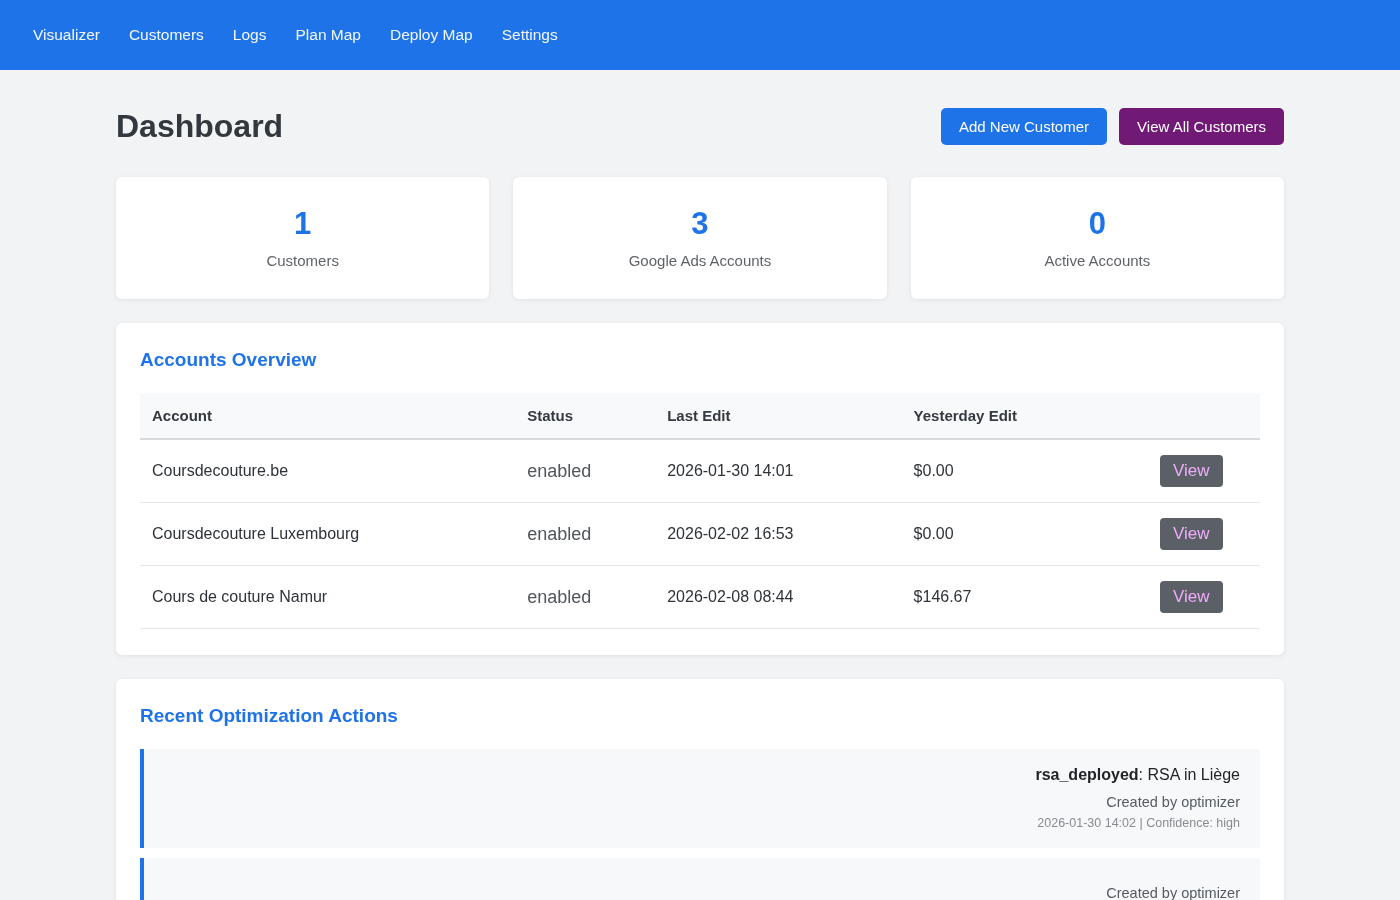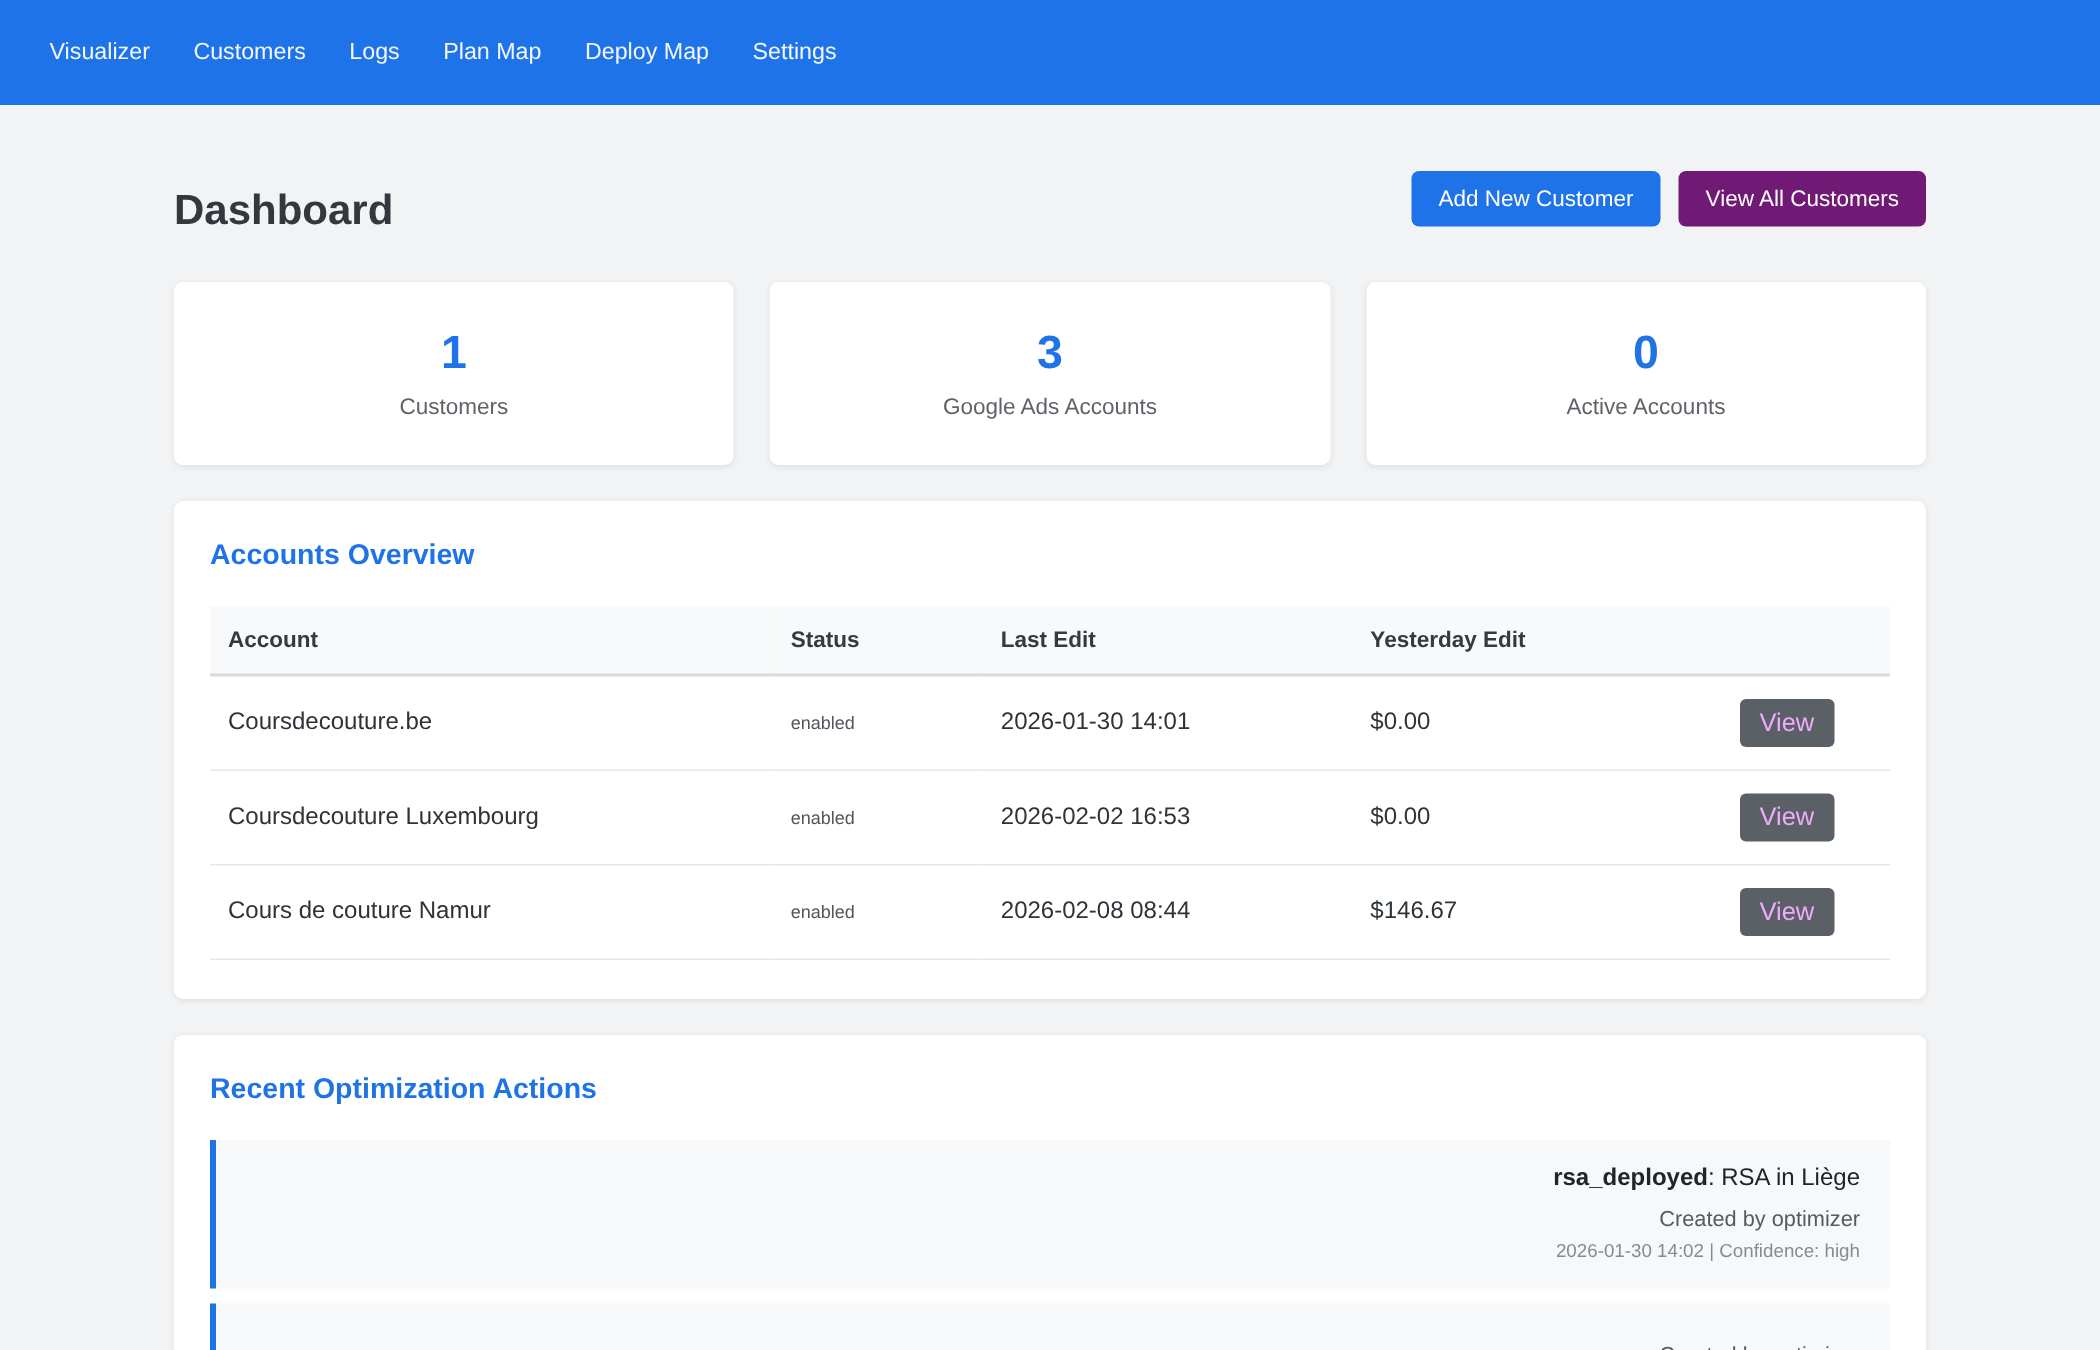--- a/index.html
+++ b/index.html
@@ -36,21 +36,21 @@
 
   
   .container { width: 1168px; margin: 0 auto; }
 
   .page-header {
     margin-top: 38px;
     display: flex;
     align-items: center;
     justify-content: space-between;
   }
-  .page-title { font-size: 28px; font-weight: bold; color: #32383e; margin-top: 16px; }
+  .page-title { font-size: 32px; font-weight: bold; color: #32383e; }
   .header-buttons { display: flex; gap: 12px; }
   .btn {
     border: none;
     border-radius: 5px;
     font-size: 15px;
     padding: 10px 18px;
     cursor: pointer;
     font-family: inherit;
   }
   .btn-primary { background: #1e73e8; color: #ffffff; }
@@ -92,21 +92,21 @@
     color: #343a40;
     padding: 14px 12px;
     border-bottom: 2px solid #d8dbde;
   }
   td {
     font-size: 16px;
     color: #2d3338;
     padding: 15px 12px;
     border-bottom: 1px solid #e4e6e8;
   }
-  td.status-cell { font-size: 12px; color: #50565c; }
+  td.status-cell { font-size: 18px; color: #50565c; }
   .col-account { width: 33.5%; }
   .col-status  { width: 12.5%; }
   .col-edit    { width: 22%; }
   .col-spend   { width: 22%; }
   .col-action  { width: 10%; }
   .btn-view {
     background: #5a6066;
     color: #f0abfc;
     border: none;
     border-radius: 4px;

